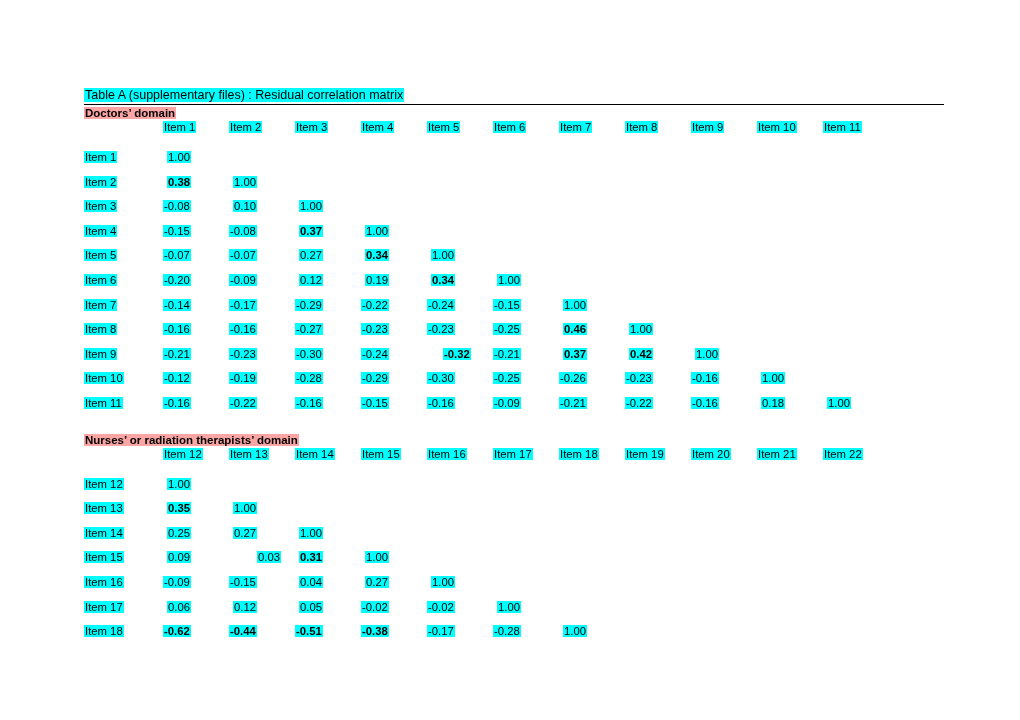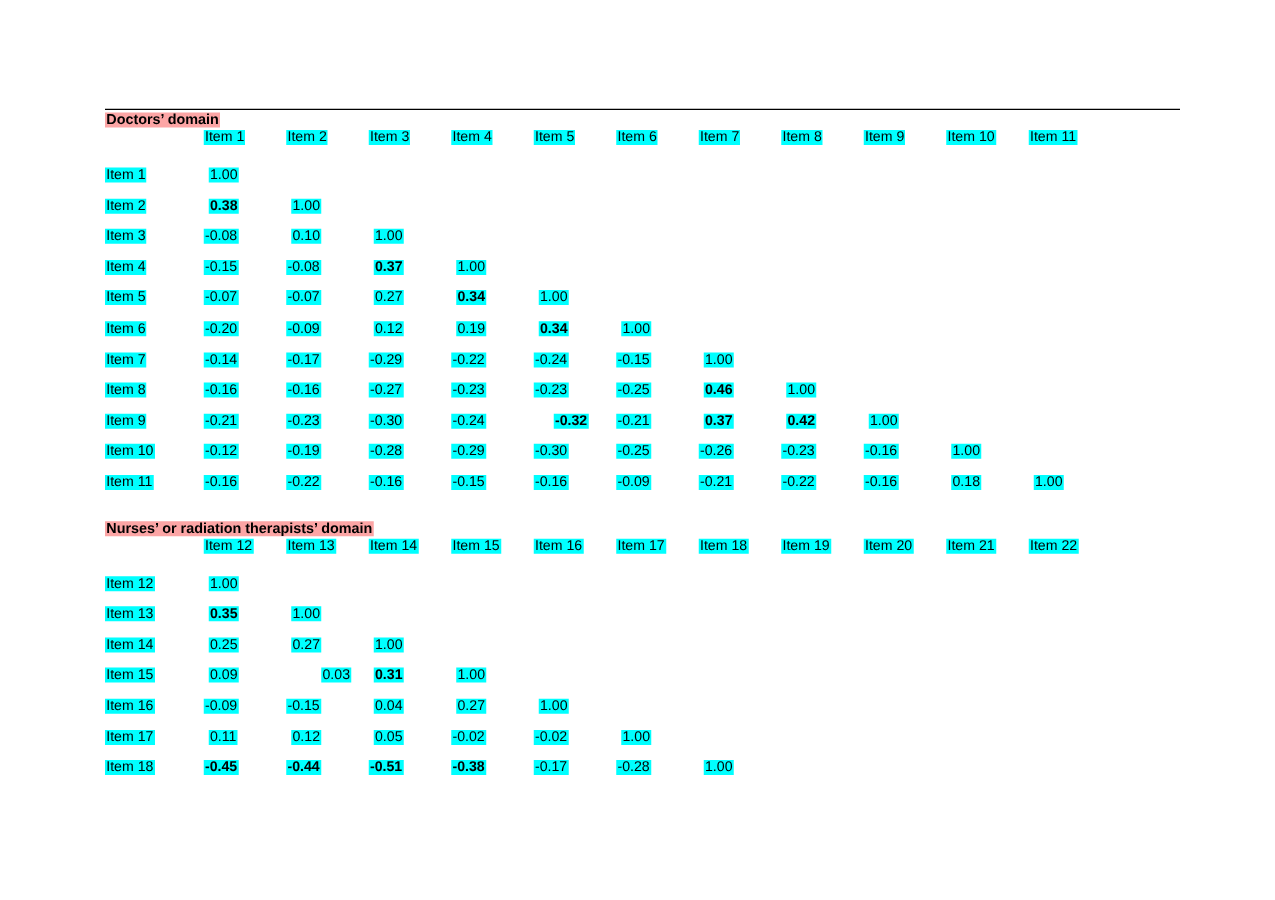--- a/index.html
+++ b/index.html
@@ -95,20 +95,23 @@
 
   .gap-after-head { height: 10px; }
   .gap-section { height: 11px; }
 </style>
 </head>
 <body>
 
 <div class="page">
   <div class="doc">
 
+    <div class="title-row">
+      <span class="title-text">Table A (supplementary files) : Residual correlation matrix</span>
+    </div>
     <div class="rule"></div>
 
     <div id="sections-container">
         <div class="section-title"><span>Doctors’ domain</span></div>
         <div class="matrix">
           <div class="mrow header-row">
             <div class="cellbox colhead" style="left: 79px;"><span class="hl">Item 1</span></div>
             <div class="cellbox colhead" style="left: 145px;"><span class="hl">Item 2</span></div>
             <div class="cellbox colhead" style="left: 211px;"><span class="hl">Item 3</span></div>
             <div class="cellbox colhead" style="left: 277px;"><span class="hl">Item 4</span></div>
@@ -263,30 +266,30 @@
           <div class="mrow">
             <div class="cellbox rowlabel"><span class="hl">Item 16</span></div>
             <div class="cellbox" style="left: 79px;"><span class="hl">-0.09</span></div>
             <div class="cellbox" style="left: 145px;"><span class="hl">-0.15</span></div>
             <div class="cellbox" style="left: 215px;"><span class="hl">0.04</span></div>
             <div class="cellbox" style="left: 281px;"><span class="hl">0.27</span></div>
             <div class="cellbox" style="left: 347px;"><span class="hl">1.00</span></div>
           </div>
           <div class="mrow">
             <div class="cellbox rowlabel"><span class="hl">Item 17</span></div>
-            <div class="cellbox" style="left: 83px;"><span class="hl">0.11</span></div>
+            <div class="cellbox" style="left: 83px;"><span class="hl">0.06</span></div>
             <div class="cellbox" style="left: 149px;"><span class="hl">0.12</span></div>
             <div class="cellbox" style="left: 215px;"><span class="hl">0.05</span></div>
             <div class="cellbox" style="left: 277px;"><span class="hl">-0.02</span></div>
             <div class="cellbox" style="left: 343px;"><span class="hl">-0.02</span></div>
             <div class="cellbox" style="left: 413px;"><span class="hl">1.00</span></div>
           </div>
           <div class="mrow">
             <div class="cellbox rowlabel"><span class="hl">Item 18</span></div>
-            <div class="cellbox bold" style="left: 79px;"><span class="hl">-0.45</span></div>
+            <div class="cellbox bold" style="left: 79px;"><span class="hl">-0.62</span></div>
             <div class="cellbox bold" style="left: 145px;"><span class="hl">-0.44</span></div>
             <div class="cellbox bold" style="left: 211px;"><span class="hl">-0.51</span></div>
             <div class="cellbox bold" style="left: 277px;"><span class="hl">-0.38</span></div>
             <div class="cellbox" style="left: 343px;"><span class="hl">-0.17</span></div>
             <div class="cellbox" style="left: 409px;"><span class="hl">-0.28</span></div>
             <div class="cellbox" style="left: 479px;"><span class="hl">1.00</span></div>
           </div>
         </div>
       </div>
 

